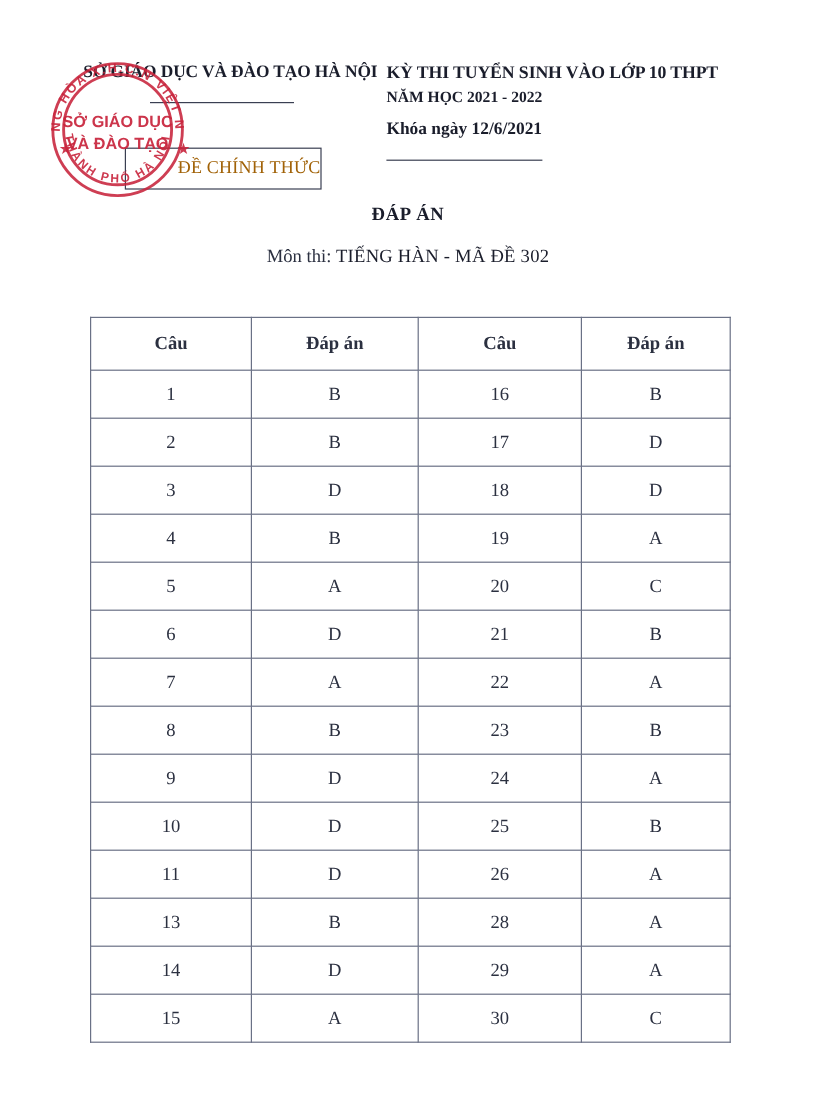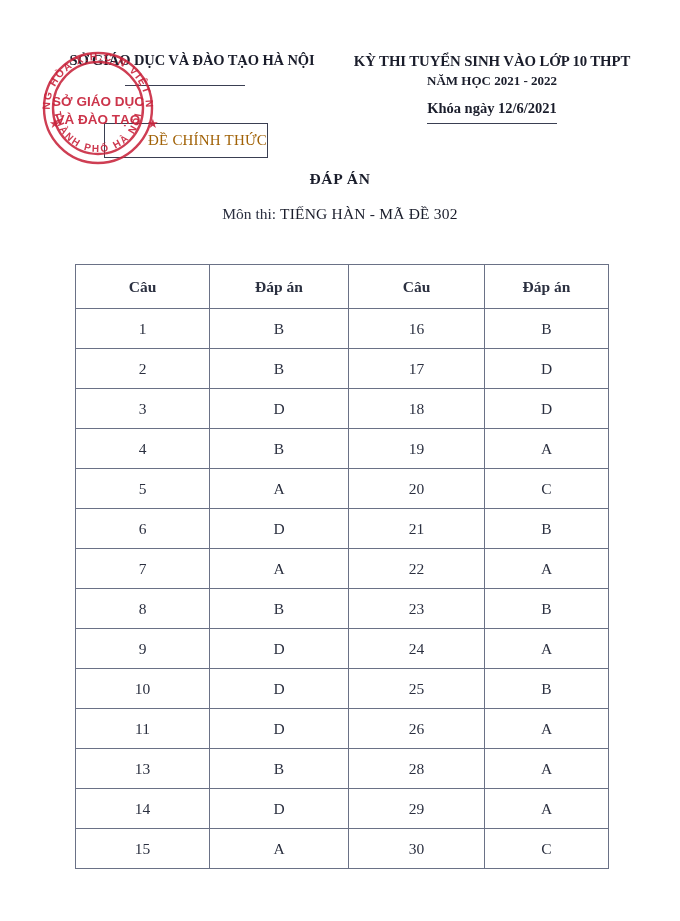--- a/index.html
+++ b/index.html
@@ -87,42 +87,41 @@
     width: 124px;
     height: 124px;
     pointer-events: none;
   }
 
   .hdr-right {
     position: absolute;
     left: 322px;
     top: 0;
     width: 340px;
-    text-align: center;
     color: #1a1d2b;
   }
   .hdr-right .l1 {
     font-size: 14.8px;
     font-weight: bold;
     letter-spacing: -0.1px;
     white-space: nowrap;
     line-height: 1.35;
   }
   .hdr-right .l2 {
     font-size: 13px;
     font-weight: bold;
     line-height: 1.35;
   }
   .hdr-right .l3 {
     margin-top: 10px;
     font-size: 14.5px;
     font-weight: bold;
     display: inline-block;
     border-bottom: 1.3px solid #3a3f52;
-    padding-bottom: 6px;
+    padding-bottom: 16px;
   }
 
   
   .title-block {
     position: absolute;
     top: 170px;
     left: 0;
     width: 680px;
     text-align: center;
     color: #1a1d2b;

